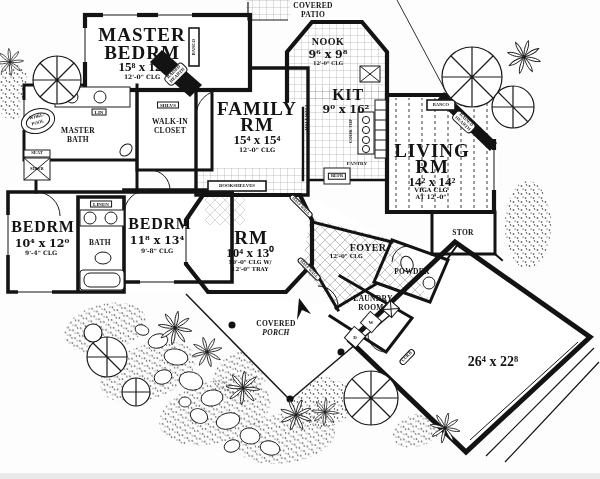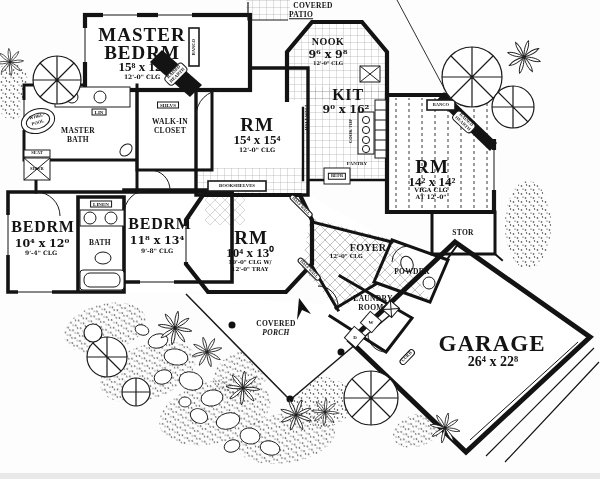--- a/index.html
+++ b/index.html
@@ -275,38 +275,40 @@
     <use href="#agave" transform="translate(175 328) rotate(10)"></use>
     <use href="#agave" transform="translate(207 352) rotate(30) scale(0.9)"></use>
     <use href="#agave" transform="translate(243 388) rotate(5)"></use>
     <use href="#agave" transform="translate(296 415) rotate(20) scale(0.95)"></use>
     <use href="#agave" transform="translate(325 412) rotate(50) scale(0.8)"></use>
     <use href="#agave" transform="translate(445 428) rotate(12) scale(0.9)"></use>
   </g>
 </svg>
 
   <div class="lbl name-sm" style="left:313px;top:6px;">COVERED</div>
-  <div class="lbl name-sm" style="left:301px;top:15px;text-decoration:underline;">PATIO</div>
+  <div class="lbl name-sm" style="left:313px;top:15px;">PATIO</div>
 
   <div class="lbl name-xl" style="left:142px;top:34px;">MASTER</div>
   <div class="lbl name-xl" style="left:142px;top:52px;">BEDRM</div>
   <div class="lbl dims" style="left:142px;top:66px;">15⁸ x 12⁴</div>
   <div class="lbl clg" style="left:142px;top:77px;">12'-0" CLG</div>
 
   <div class="lbl name-md" style="left:328px;top:42px;">NOOK</div>
   <div class="lbl dims-sm" style="left:328px;top:54px;">9⁶ x 9⁸</div>
   <div class="lbl clg" style="left:328px;top:63px;font-size:5px;">12'-0" CLG</div>
 
   <div class="lbl name-lg" style="left:348px;top:95px;">KIT</div>
   <div class="lbl dims-sm" style="left:346px;top:109px;">9⁰ x 16²</div>
 
+  <div class="lbl name-xl" style="left:257px;top:108px;">FAMILY</div>
   <div class="lbl name-xl" style="left:257px;top:124px;">RM</div>
   <div class="lbl dims" style="left:257px;top:139px;">15⁴ x 15⁴</div>
   <div class="lbl clg" style="left:257px;top:150px;">12'-0" CLG</div>
 
+  <div class="lbl name-xl" style="left:432px;top:150px;">LIVING</div>
   <div class="lbl name-xl" style="left:432px;top:166px;">RM</div>
   <div class="lbl dims" style="left:432px;top:181px;">14² x 14²</div>
   <div class="lbl clg" style="left:431px;top:190px;">VIGA CLG</div>
   <div class="lbl clg" style="left:431px;top:197px;">AT 12'-0"</div>
 
   <div class="lbl name-sm" style="left:78px;top:131px;">MASTER</div>
   <div class="lbl name-sm" style="left:78px;top:140px;">BATH</div>
 
   <div class="lbl tiny" style="left:37px;top:117px;font-size:4.5px;transform:translate(-50%,-50%) rotate(-15deg);">WHRL-</div>
   <div class="lbl tiny" style="left:38px;top:123px;font-size:4.5px;transform:translate(-50%,-50%) rotate(-15deg);">POOL</div>
@@ -359,20 +361,19 @@
   <div class="lbl tiny rbox" style="left:309px;top:269px;font-size:4px;transform:translate(-50%,-50%) rotate(45deg);">HALF WALL</div>
 
   <div class="lbl name-sm" style="left:412px;top:272px;">POWDER</div>
   <div class="lbl name-sm" style="left:463px;top:233px;">STOR</div>
 
   <div class="lbl name-sm" style="left:373px;top:299px;">LAUNDRY</div>
   <div class="lbl name-sm" style="left:371px;top:308px;">ROOM</div>
   <div class="lbl tiny" style="left:371px;top:322px;">W</div>
   <div class="lbl tiny" style="left:355px;top:337px;">D</div>
 
-  <div class="lbl name-xl" style="left:492px;top:343px;font-size:23px;">GARAGE</div>
   <div class="lbl dims" style="left:493px;top:362px;font-size:14px;">26⁴ x 22⁸</div>
   <div class="lbl tiny rbox" style="left:407px;top:357px;font-size:4.5px;transform:translate(-50%,-50%) rotate(-46deg);">CURB</div>
 
   <div class="lbl name-sm" style="left:276px;top:324px;">COVERED</div>
   <div class="lbl name-sm" style="left:276px;top:333px;font-style:italic;">PORCH</div>
 
 </div>
 
 </body></html>

